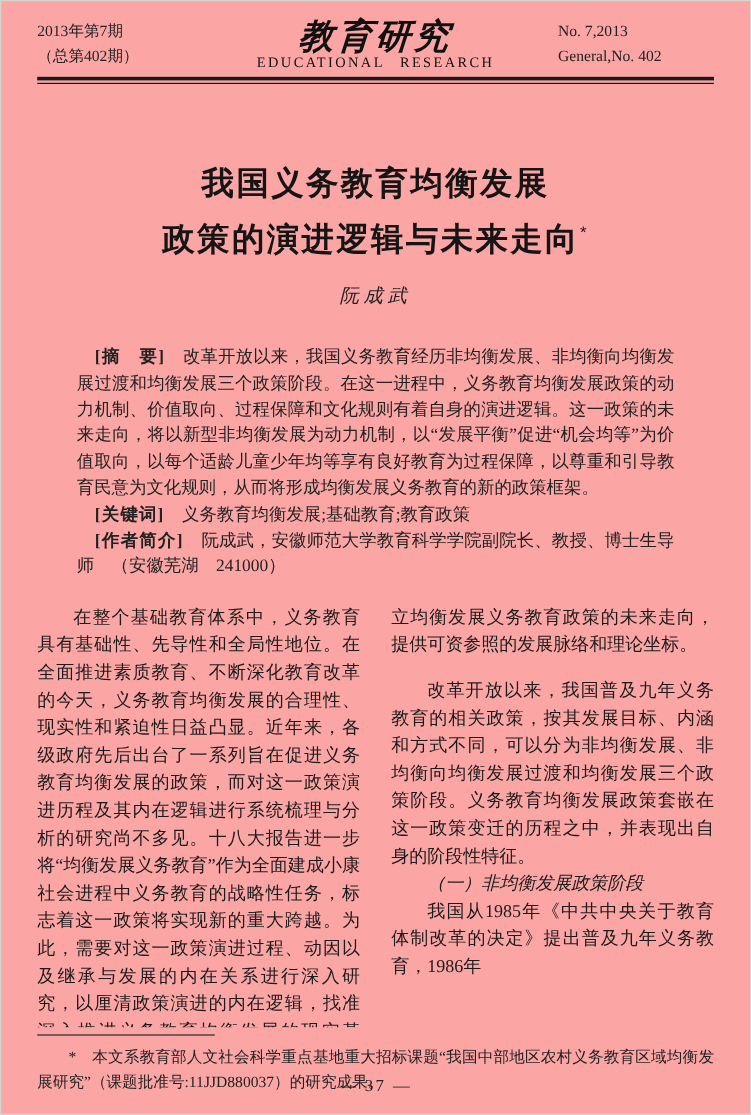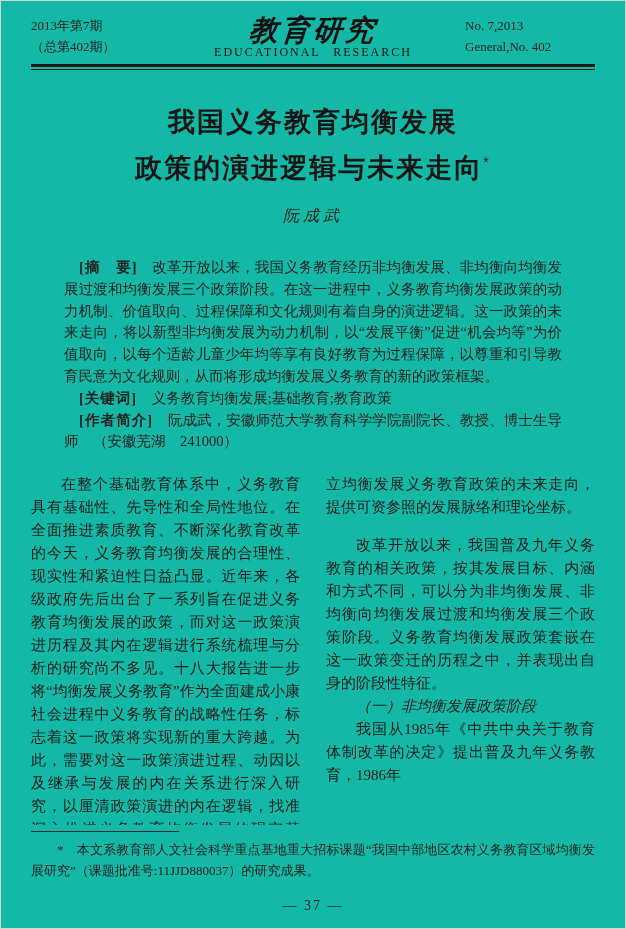--- a/index.html
+++ b/index.html
@@ -1,21 +1,21 @@
 <!DOCTYPE html>
 <html><head>
 <meta charset="utf-8">
 <style>
   * { margin: 0; padding: 0; box-sizing: border-box; }
   html, body { background: #e9e9e6; }
   .page {
     position: relative;
     width: 626px; height: 929px;
     margin: 0 auto;
-    background: #14b8a6;
+    background: #fca5a5;
     border: 1px solid #d5d5d0;
     padding: 10px 30px 0 30px;
     overflow: hidden;
     color: #1c1c1c;
     font-family: "Liberation Serif", "DejaVu Serif", serif;
   }
 
   
   .jheader { display: flex; align-items: flex-start; padding-top: 4px; }
   .jheader .issue-cn, .jheader .issue-en {
@@ -33,21 +33,21 @@
   .logo-en {
     font-family: Liberation Serif, serif;
     font-size: 12px; letter-spacing: 2px; color: #111; line-height: 14px;
     word-spacing: 8px;
   }
   .double-rule { margin-top: 5px; height: 6px;
     border-top: 3px solid #1a1a1a; border-bottom: 1px solid #1a1a1a; }
 
   
   .article-title {
-    margin-top: 32px; text-align: center;
+    margin-top: 63px; text-align: center;
     font-family: "Liberation Sans", "DejaVu Sans", sans-serif;
     font-weight: 700; font-size: 27px; line-height: 40px;
     letter-spacing: 2px; color: #151515;
   }
   .article-title sup { font-size: 14px; font-weight: 400; }
   .article-author {
     margin-top: 18px; text-align: center;
     font-size: 16px; font-style: italic; letter-spacing: 4px; color: #222;
   }
 

